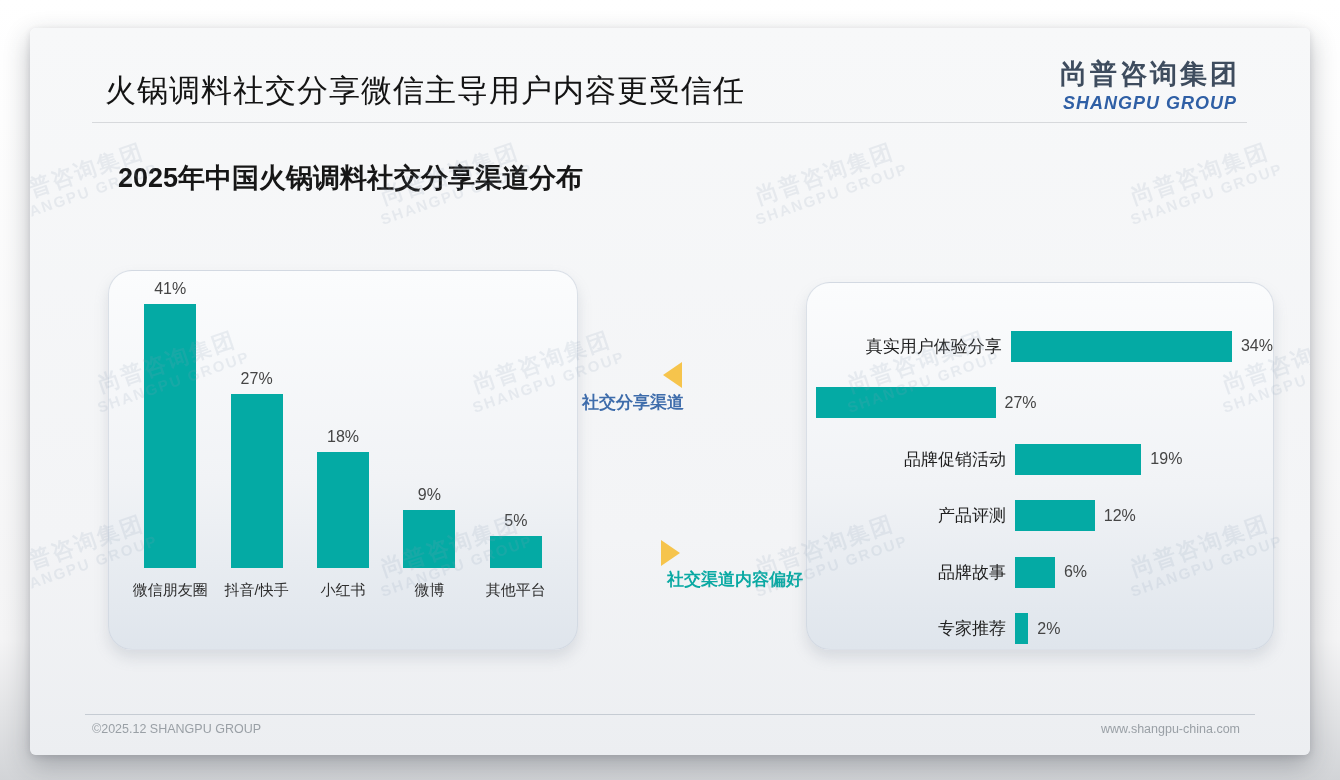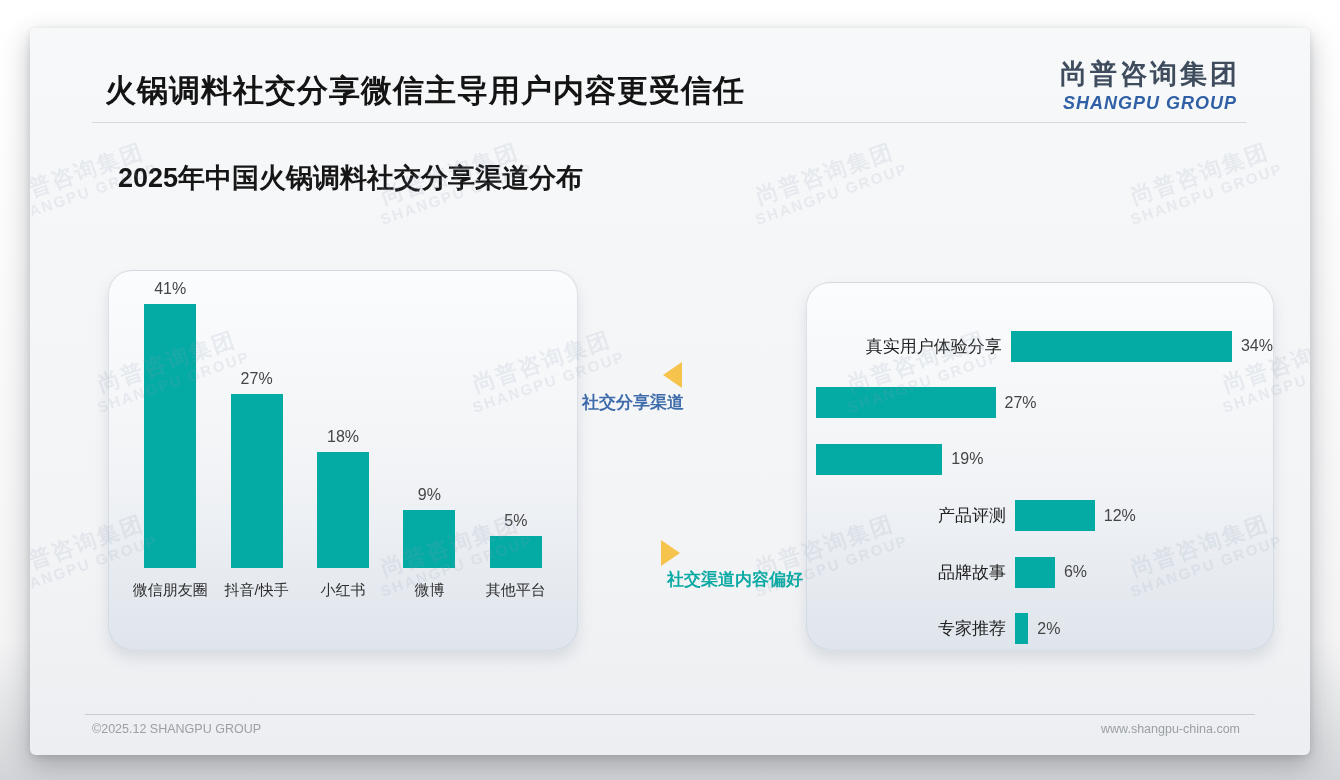--- a/index.html
+++ b/index.html
@@ -11,21 +11,21 @@
   .slide {
     position:absolute; left:30px; top:28px; width:1280px; height:727px;
     background:linear-gradient(180deg,#f7f8f9 0%,#f3f4f6 70%,#eceef1 100%);
     border-radius:6px;
     box-shadow:0 10px 26px rgba(40,45,55,0.30), 0 2px 6px rgba(40,45,55,0.12);
     overflow:hidden;
   }
   
   .main-title {
     position:absolute; left:75px; top:42px;
-    font-size:31px; font-weight:bold; color:#141414; letter-spacing:1px;
+    font-size:31px; font-weight:normal; color:#141414; letter-spacing:1px;
   }
   .logo { position:absolute; right:70px; top:28px; text-align:center; }
   .logo-cn { font-size:27px; font-weight:bold; color:#3e4c5e; letter-spacing:3px; }
   .logo-en { font-size:18px; font-weight:bold; font-style:italic; color:#2f5fa5; letter-spacing:1px; margin-top:1px; }
   .title-rule { position:absolute; left:62px; top:94px; width:1155px; height:1px; background:#d7d9dc; }
 
   
   .chart-title { position:absolute; font-size:27px; font-weight:bold; color:#161616; white-space:nowrap; }
   .chart-title.left  { left:88px;  top:132px; }
   .chart-title.right { left:672px; top:132px; }
@@ -131,20 +131,21 @@
         <div class="hrow">
           <div class="hlabel">真实用户体验分享</div>
           <div class="hbar" style="width: 226.1px; background: rgb(4, 170, 164);"></div>
           <div class="hval">34%</div>
         </div>
         <div class="hrow">
           <div class="hbar" style="width: 179.55px; background: rgb(4, 170, 164);"></div>
           <div class="hval">27%</div>
         </div>
         <div class="hrow">
+          <div class="hlabel">品牌促销活动</div>
           <div class="hbar" style="width: 126.35px; background: rgb(4, 170, 164);"></div>
           <div class="hval">19%</div>
         </div>
         <div class="hrow">
           <div class="hlabel">产品评测</div>
           <div class="hbar" style="width: 79.8px; background: rgb(4, 170, 164);"></div>
           <div class="hval">12%</div>
         </div>
         <div class="hrow">
           <div class="hlabel">品牌故事</div>

